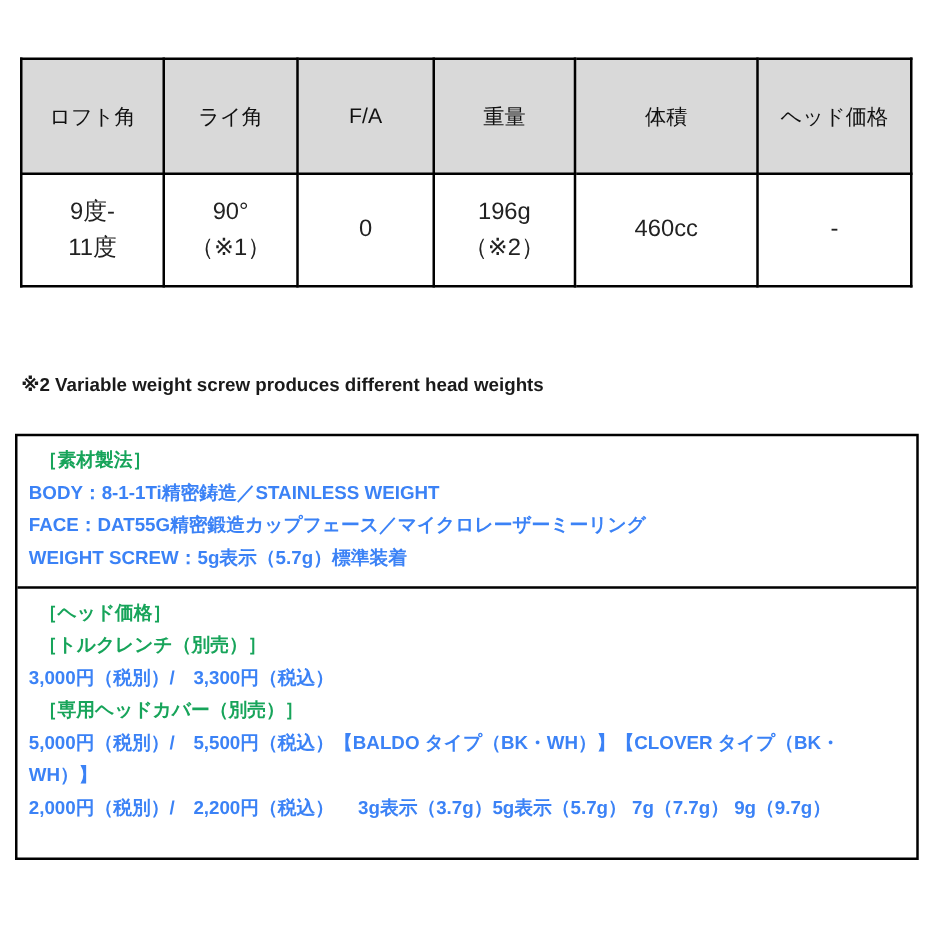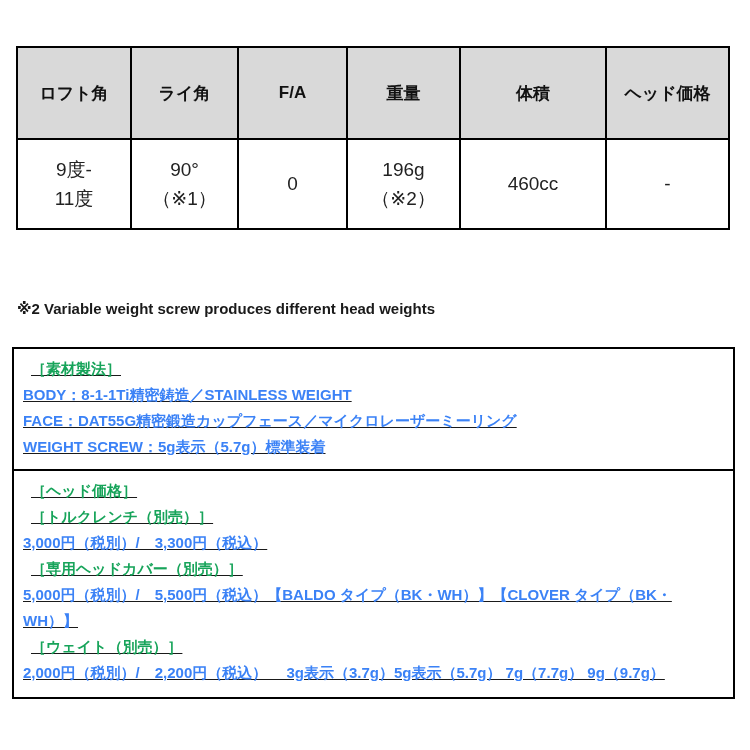--- a/index.html
+++ b/index.html
@@ -22,21 +22,21 @@
   }
   table.spec th, table.spec td {
     border: 2px solid #000;
     text-align: center;
     vertical-align: middle;
   }
   table.spec th {
     background: #d9d9d9;
     height: 92px;
     font-size: 17px;
-    font-weight: bold;
+    font-weight: normal;
     color: #111;
   }
   table.spec td {
     background: #fff;
     height: 90px;
     font-size: 19px;
     font-weight: normal;
     color: #222;
     line-height: 1.55;
   }
@@ -56,22 +56,22 @@
   .notes .note-line.weights { font-weight: bold; }
 
   
   .details-box {
     position: absolute;
     left: 12px; top: 347px;
     width: 723px;
     border: 2px solid #000;
     background: #fff;
   }
-  .box-section { padding: 7px 10px 9px 9px; text-decoration: underline; }
-  .box-section.prices { border-top: 2px solid #000; padding-bottom: 11px; }
+  .box-section { padding: 7px 10px 9px 9px; }
+  .box-section.prices { border-top: 2px solid #000; padding-bottom: 26px; }
   .dline {
     font-size: 15px;
     font-weight: bold;
     line-height: 26px;
     color: #3b82f6;
     white-space: pre-wrap;
   }
   .dline.green {
     color: #17a45a;
     padding-left: 8px;
@@ -144,19 +144,18 @@
       <div class="dline">FACE：DAT55G精密鍛造カップフェース／マイクロレーザーミーリング</div>
       <div class="dline">WEIGHT SCREW：5g表示（5.7g）標準装着</div>
     </div>
 
     <div class="box-section prices">
       <div class="dline green">［ヘッド価格］</div>
       <div class="dline green">［トルクレンチ（別売）］</div>
       <div class="dline">3,000円（税別）/　3,300円（税込）</div>
       <div class="dline green">［専用ヘッドカバー（別売）］</div>
       <div class="dline">5,000円（税別）/　5,500円（税込）【BALDO タイプ（BK・WH）】【CLOVER タイプ（BK・WH）】</div>
-      <div class="dline green">［ウェイト（別売）］</div>
       <div class="dline">2,000円（税別）/　2,200円（税込）　 3g表示（3.7g）5g表示（5.7g） 7g（7.7g） 9g（9.7g）</div>
     </div>
 
   </div>
 
 </div>
 
 </body></html>

